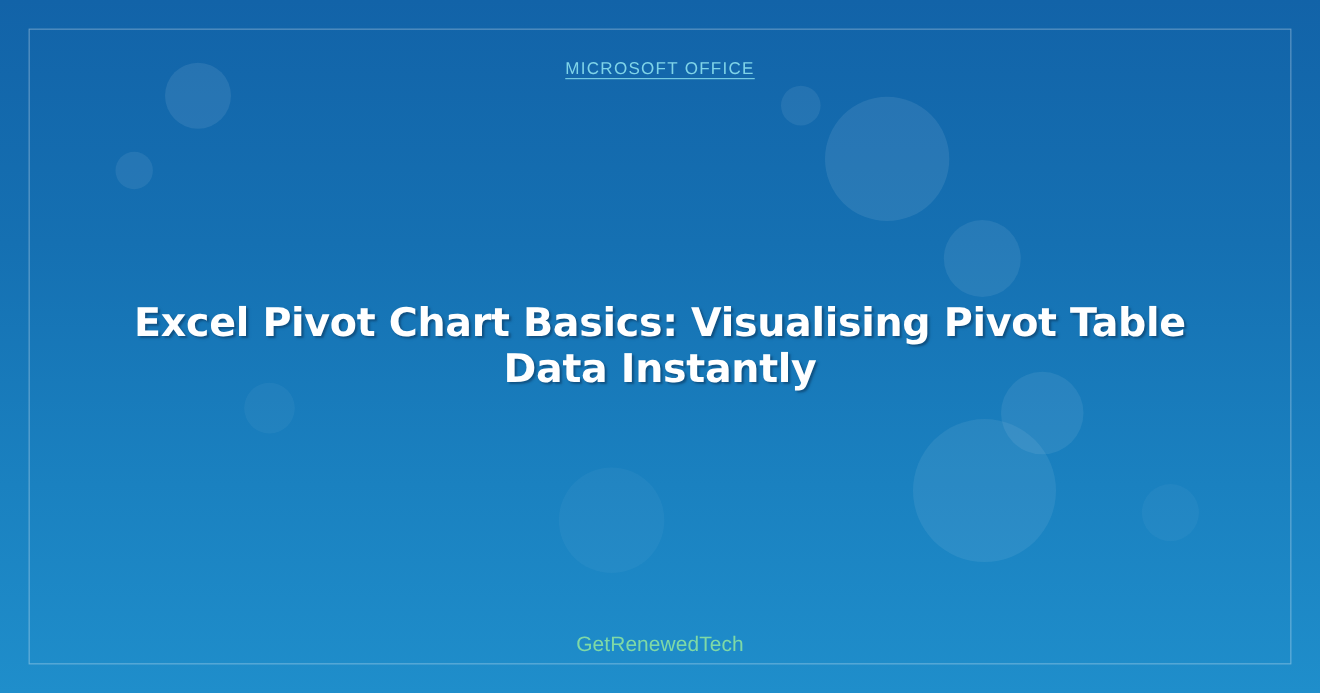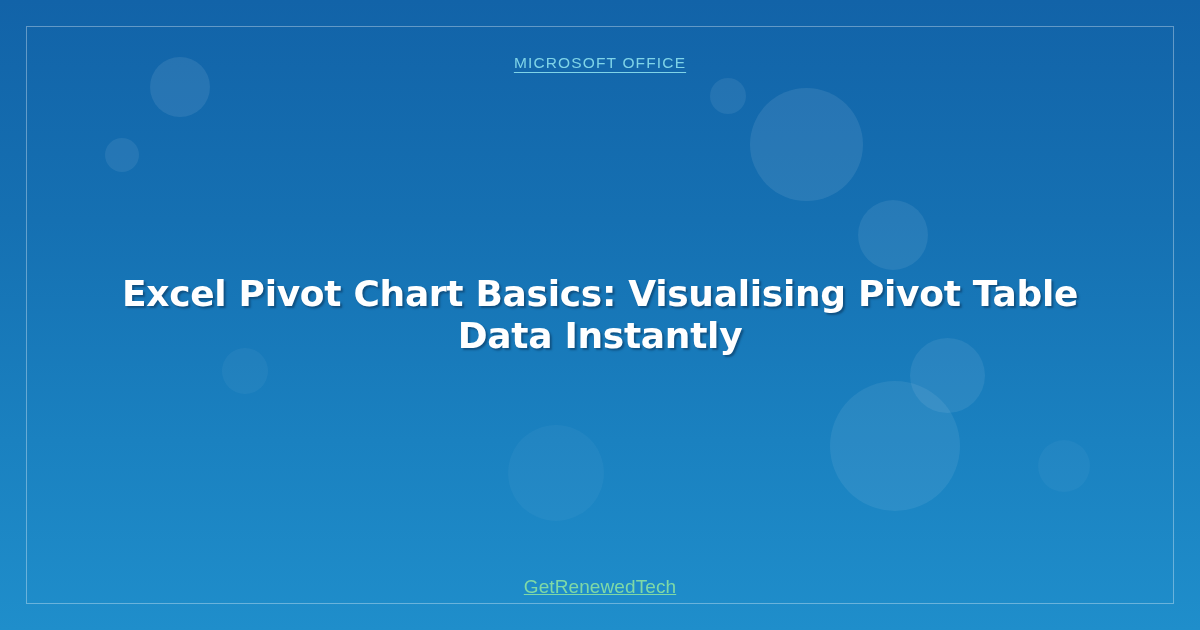--- a/index.html
+++ b/index.html
@@ -94,21 +94,20 @@
     position: absolute;
     bottom: 32px;
     left: 0;
     right: 0;
     text-align: center;
     font-size: 19px;
     color: #7fd9a6;
     font-weight: 400;
     letter-spacing: 0.1px;
     font-family: "Liberation Sans", sans-serif;
-    text-decoration: underline;
   }
 </style>
 </head>
 <body>
 
 <div class="card">
 
   <div class="decor">
       <div class="bubble" style="left: 150px; top: 57px; width: 60px; height: 60px; background: rgb(255, 255, 255); opacity: 0.085;"></div>
       <div class="bubble" style="left: 105px; top: 138px; width: 34px; height: 34px; background: rgb(255, 255, 255); opacity: 0.075;"></div>

